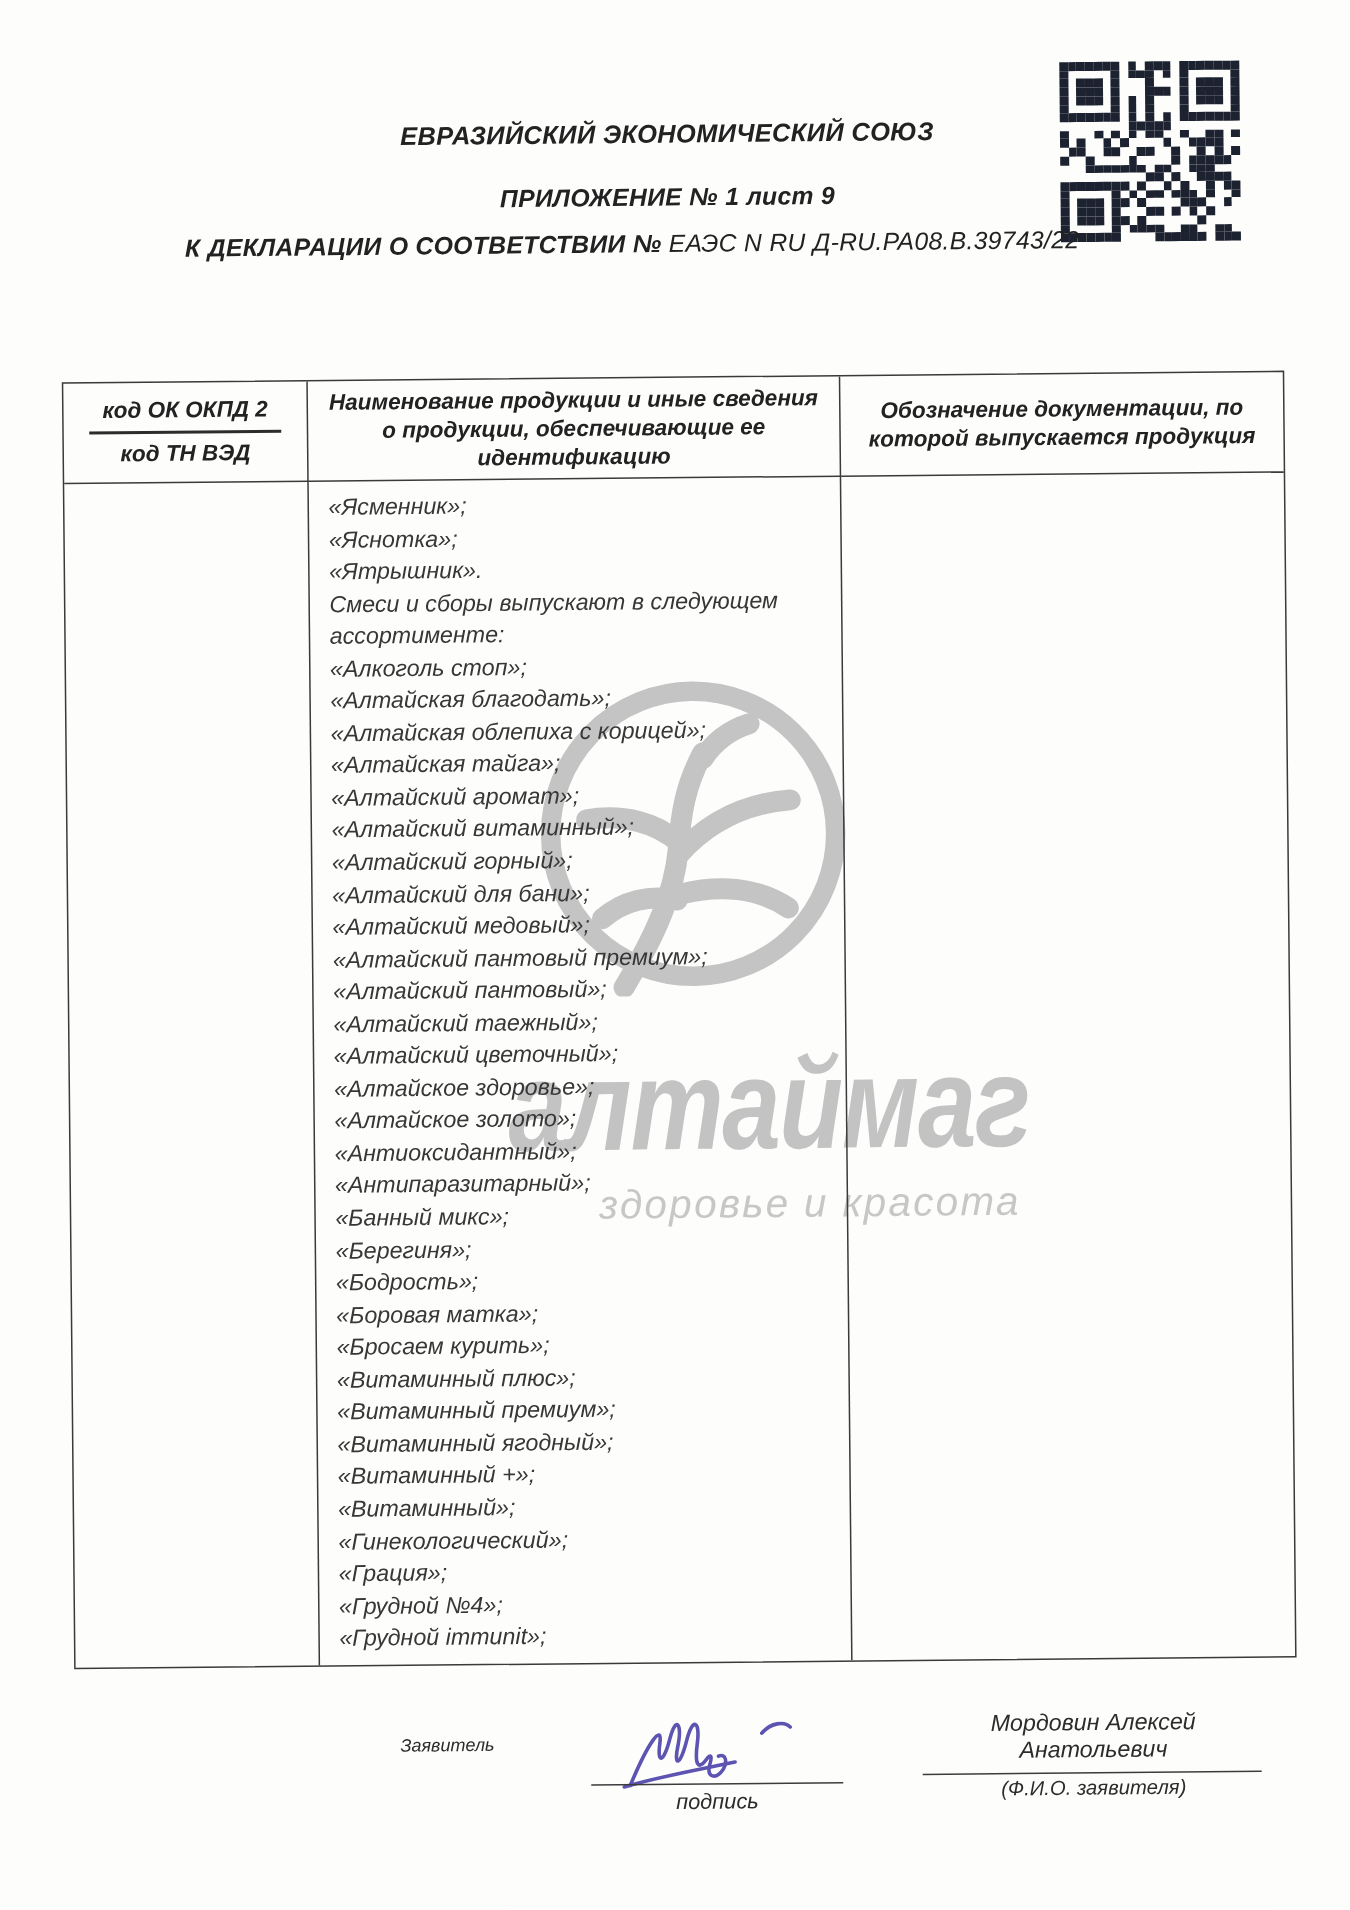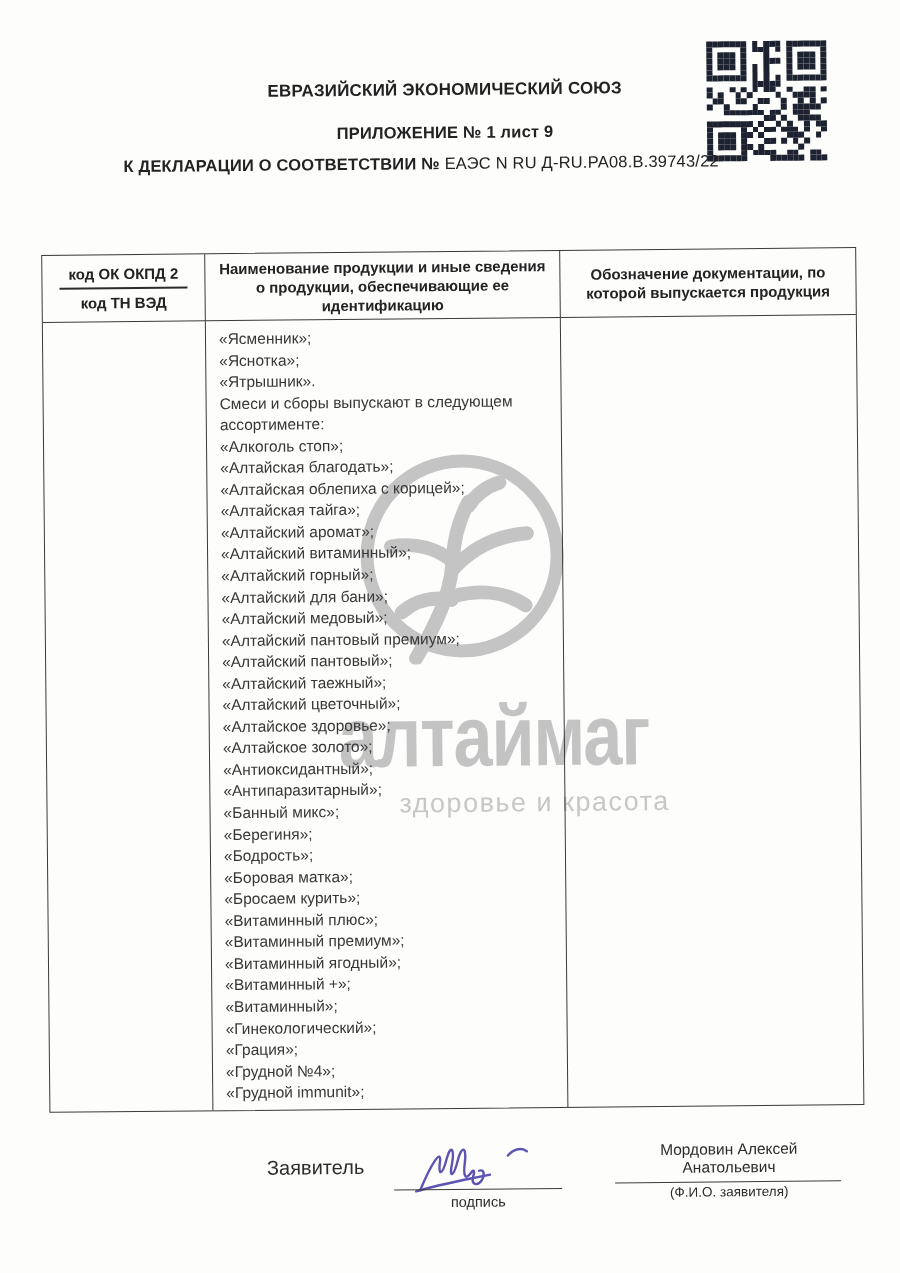--- a/index.html
+++ b/index.html
@@ -1,20 +1,21 @@
 <!DOCTYPE html>
 <html><head>
 <meta charset="utf-8">
 <style>
   html,body{margin:0;padding:0;background:#ffffff;}
   .page{
     position:relative;width:900px;height:1273px;overflow:hidden;
     background:#fdfdfc;
     font-family:"Liberation Sans", sans-serif;
     color:#2e2e2e;
+    font-style:italic;
   }
   .tilt{
     position:absolute;inset:0;
     transform:rotate(-0.55deg);
     transform-origin:450px 650px;
   }
   
   .hdr-line{position:absolute;left:0;width:900px;text-align:center;font-weight:bold;letter-spacing:.2px;color:#222;}
   .hdr1{top:80px;font-size:17px;}
   .hdr2{top:123px;font-size:16.5px;}
@@ -55,21 +56,21 @@
     font-weight:bold;font-size:15px;line-height:19px;text-align:center;color:#222;
     padding:2px 8px;box-sizing:border-box;
   }
   .th-split-rule{width:128px;height:0;border-top:2px solid #2c2c2c;margin:4px 0;}
   .list-cell{
     padding:7px 6px 0 13px;box-sizing:border-box;
     font-size:15.5px;line-height:21.55px;color:#373737;
   }
   
   .foot{position:absolute;z-index:2;}
-  .lbl-applicant{left:262px;top:1155px;font-size:20px;color:#2c2c2c;}
+  .lbl-applicant{left:262px;top:1155px;font-size:12px;color:#2c2c2c;}
   .sig-line{left:389px;top:1189px;width:168px;height:0;border-top:1.7px solid #3c3c3c;}
   .sig-caption{left:389px;top:1194px;width:168px;text-align:center;font-size:14.5px;color:#2c2c2c;}
   .sig-svg{left:405px;top:1140px;}
   .fio-block{left:613px;top:1143px;width:222px;text-align:center;font-size:15.5px;line-height:17.5px;color:#2c2c2c;}
   .fio-line{left:610px;top:1184px;width:226px;height:0;border-top:1.6px solid #3c3c3c;}
   .fio-caption{left:613px;top:1187px;width:222px;text-align:center;font-size:13.5px;color:#2c2c2c;}
 </style>
 </head>
 <body>
 

